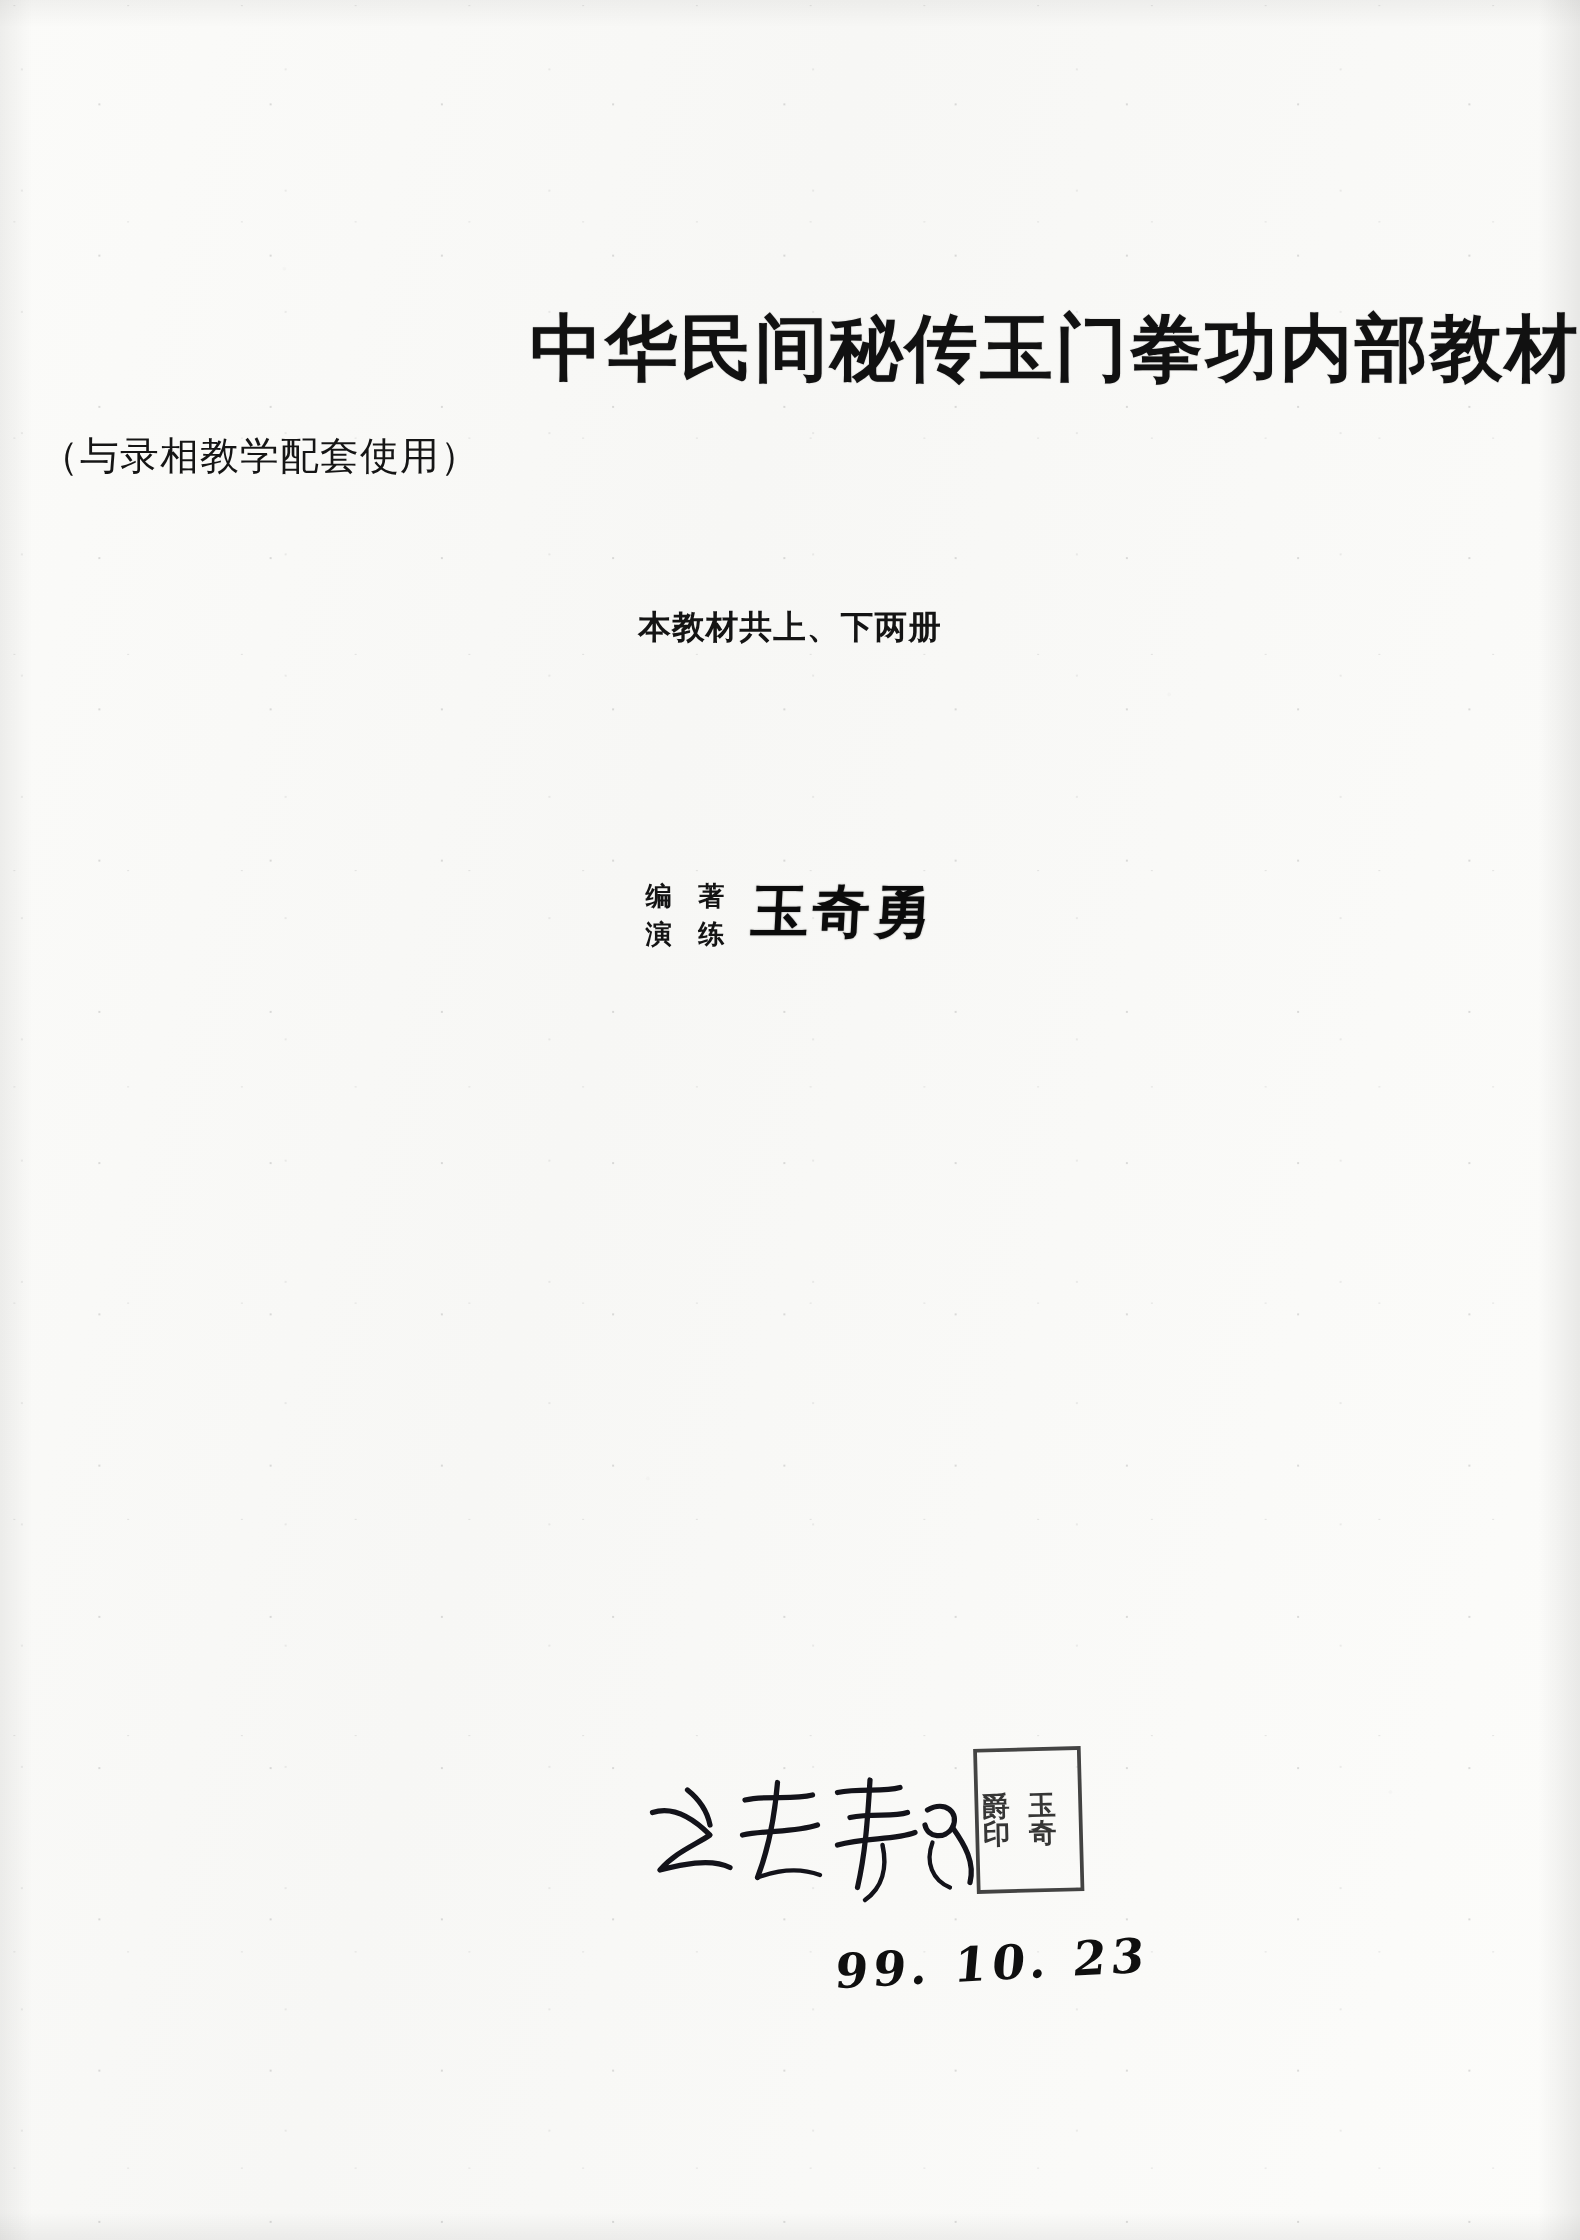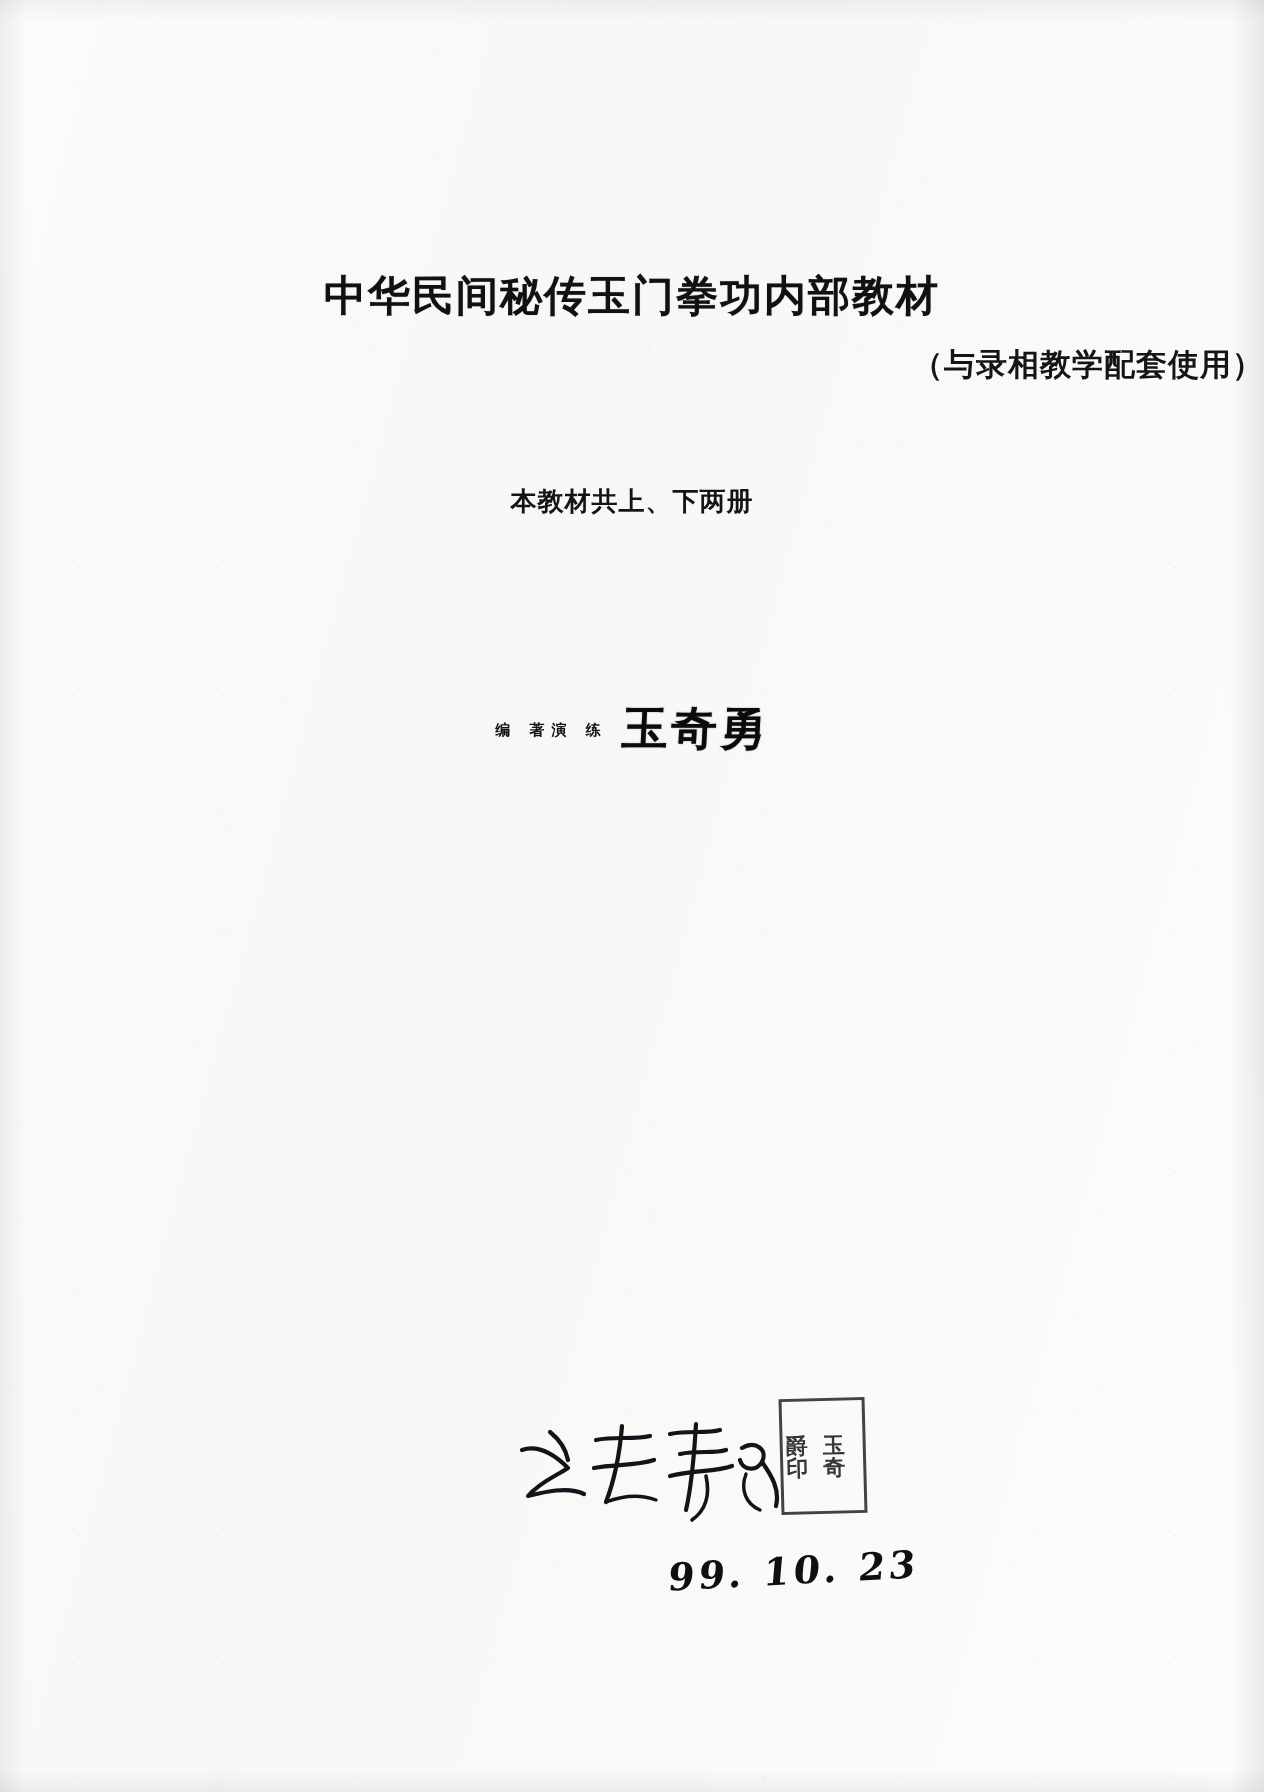--- a/index.html
+++ b/index.html
@@ -63,38 +63,38 @@
     font-family: "DejaVu Sans", sans-serif;
     color: #0d0d0d;
   }
 
   
   .main-title {
     position: absolute;
     top: 240px;
     left: 0;
     right: 0;
-    text-align: center;
-    font-size: 42px;
+    text-align: right;
+    font-size: 58px;
     font-weight: 700;
     letter-spacing: 2px;
     color: #111;
     text-shadow: 0 0 1px rgba(0,0,0,.35);
-    margin-top: 28px;
   }
   .subtitle {
     position: absolute;
     top: 344px;
     left: 0;
     right: 0;
-    text-align: right;
+    text-align: left;
     font-size: 31px;
-    font-weight: 700;
+    font-weight: 400;
     letter-spacing: 1px;
     color: #151515;
+    padding-left: 32px;
   }
   .volumes {
     position: absolute;
     top: 484px;
     left: 0;
     right: 0;
     text-align: center;
     font-size: 26px;
     font-weight: 600;
     letter-spacing: 1px;
@@ -106,22 +106,22 @@
     position: absolute;
     top: 698px;
     left: 0;
     right: 0;
     display: flex;
     justify-content: center;
     align-items: center;
   }
   .author-roles {
     display: flex;
-    flex-direction: row;
-    font-size: 15px;
+    flex-direction: column;
+    font-size: 21px;
     line-height: 1.45;
     color: #141414;
     font-weight: 600;
     margin-right: 14px;
     padding-top: 4px;
   }
   .author-roles span { letter-spacing: 7px; }
   .author-name {
     font-size: 46px;
     font-weight: 700;

